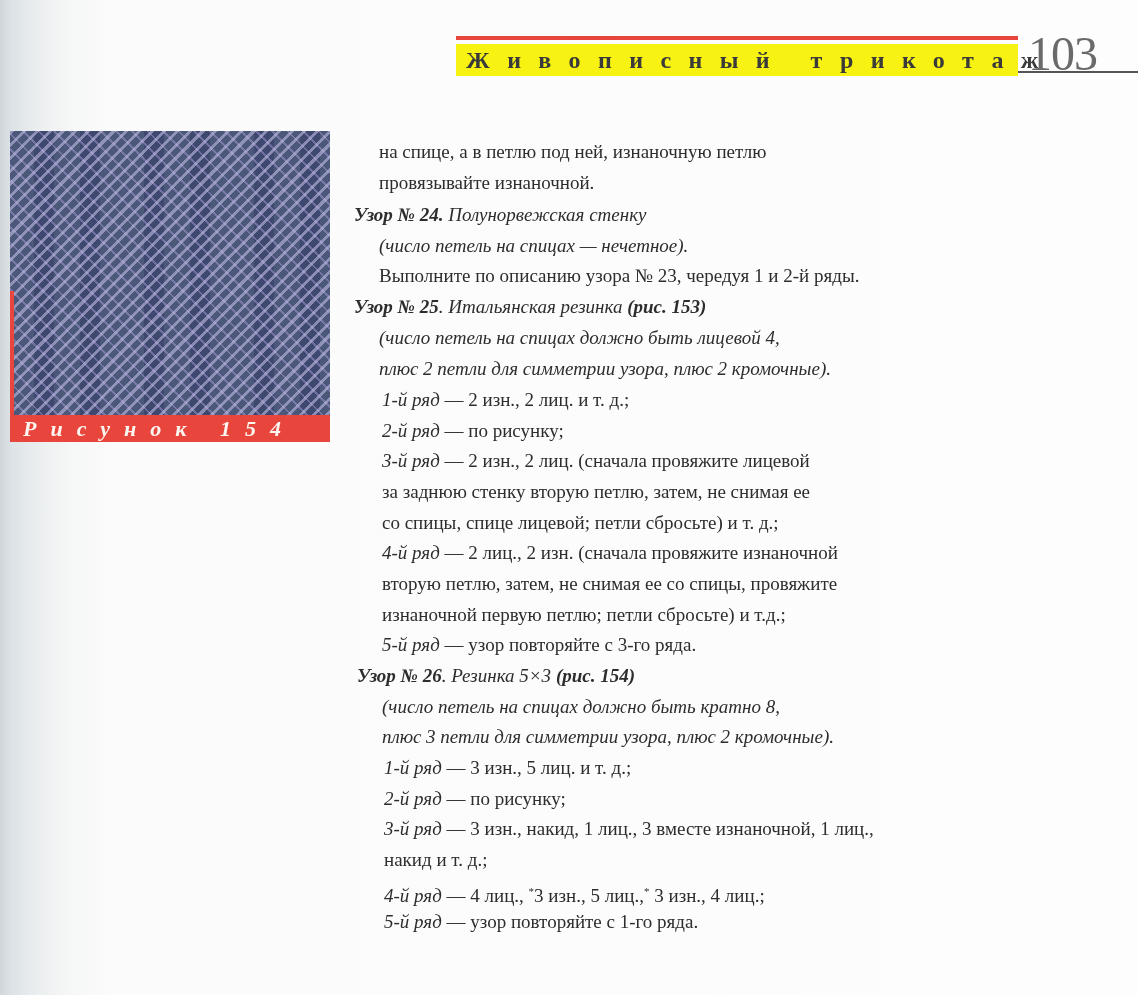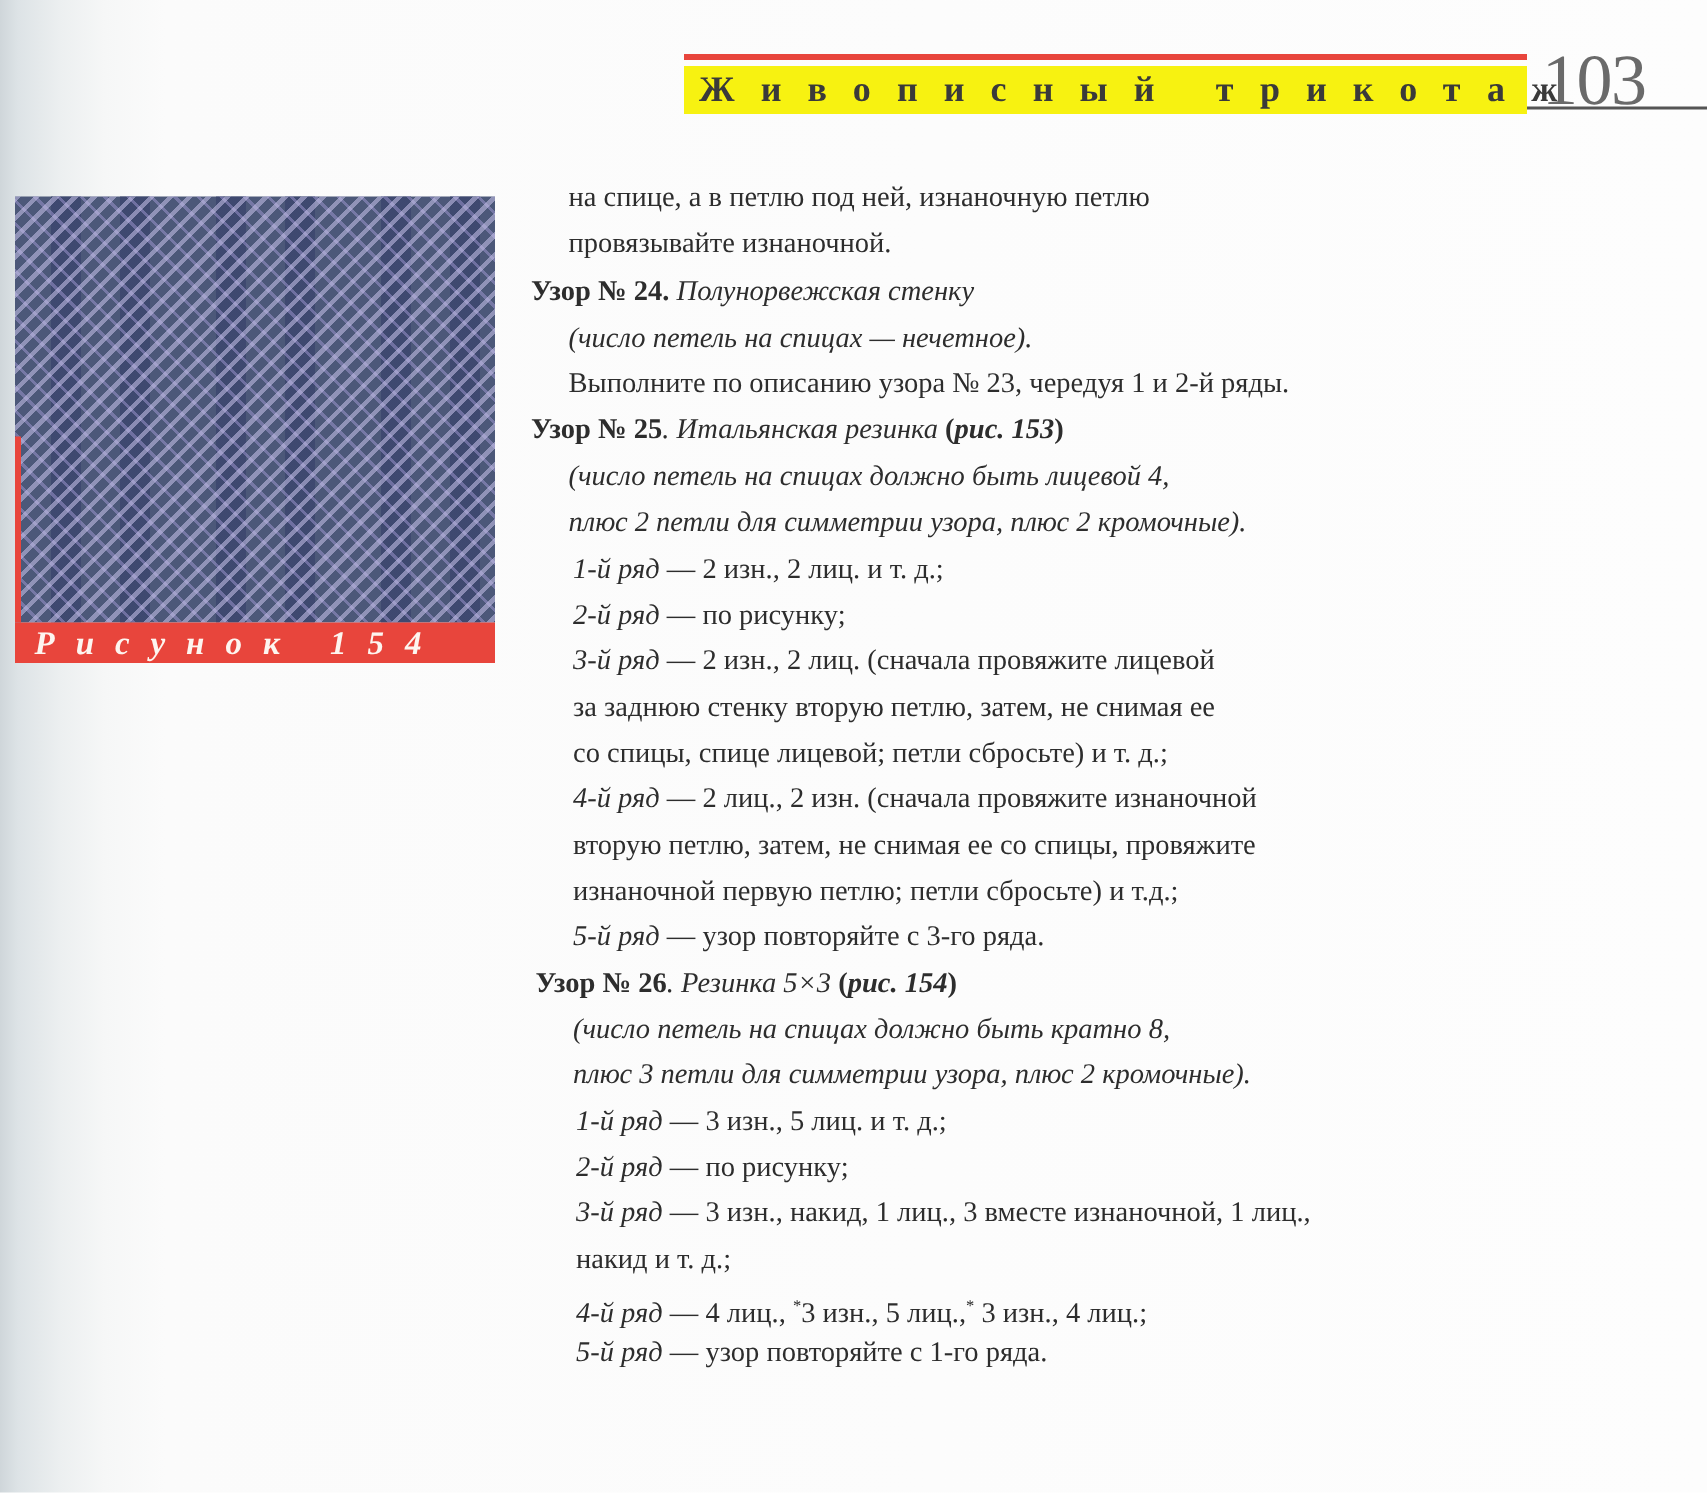--- a/index.html
+++ b/index.html
@@ -48,23 +48,23 @@
   }
   .figure-caption {
     position: absolute; left: 0; top: 284px; width: 320px; height: 27px;
     background: #e8453c; color: #fdf5f0;
     font-family: "Liberation Serif", serif; font-style: italic; font-weight: bold;
     font-size: 22px; line-height: 27px; letter-spacing: 14px;
     padding-left: 13px; box-sizing: border-box; white-space: nowrap;
   }
   .text-block { position: absolute; left: 0; top: 0; }
   .line {
-    position: absolute; white-space: nowrap; font-size: 19px; line-height: 24px; color: #2d2d2d;
+    position: absolute; white-space: nowrap; font-size: 19px; line-height: 24px; color: #2d2d2d; margin-top: 20px;
   }
-  .b { font-weight: bold; }
+  .b { font-weight: bold; font-style: italic; }
   .i { font-style: italic; }
   .bi { font-weight: bold; font-style: italic; }
   sup { font-size: 11px; vertical-align: 7px; }
 </style>
 </head>
 <body>
 
 <div class="header-redline"></div>
 <div class="header-yellow"></div>
 <div class="header-title">Живописный трикотаж</div>

